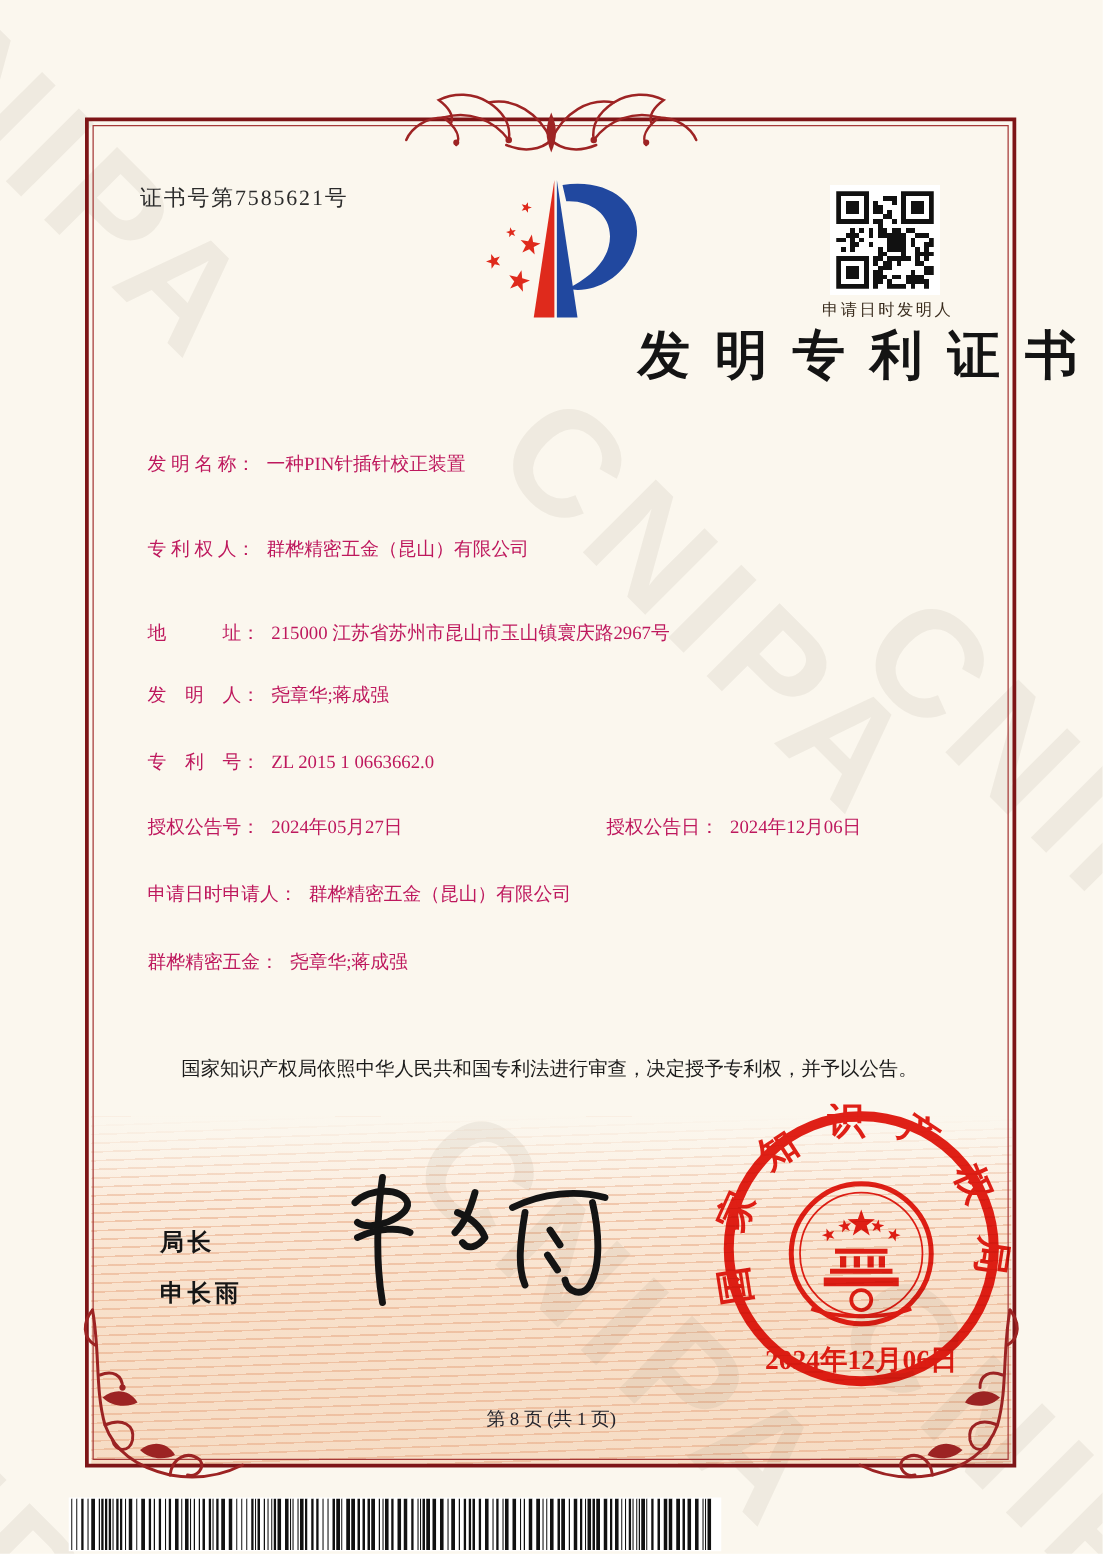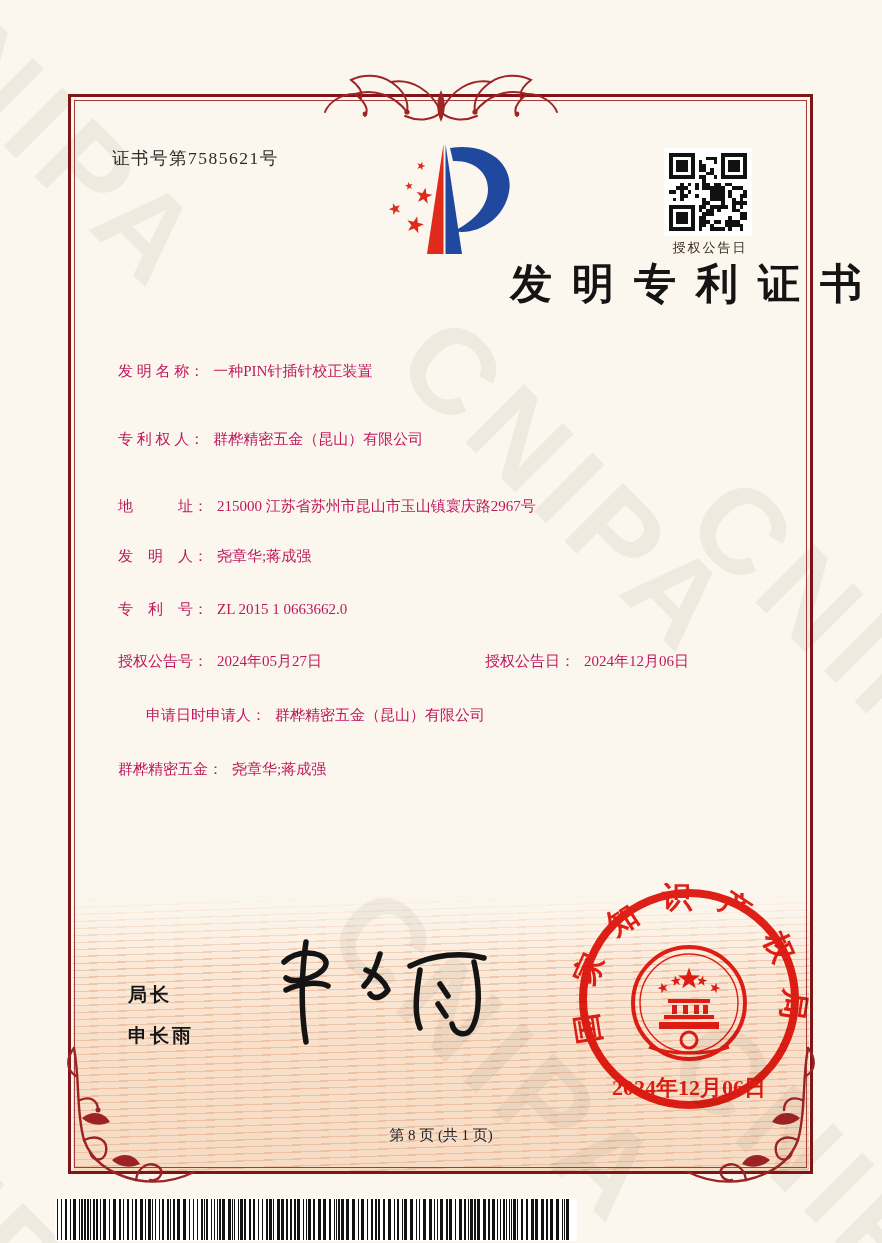--- a/index.html
+++ b/index.html
@@ -360,36 +360,37 @@
       <rect x="18" y="19" width="1" height="1" fill="#111"></rect>
       <rect x="19" y="19" width="1" height="1" fill="#111"></rect>
       <rect x="8" y="20" width="1" height="1" fill="#111"></rect>
       <rect x="11" y="20" width="1" height="1" fill="#111"></rect>
       <rect x="12" y="20" width="1" height="1" fill="#111"></rect>
       <rect x="13" y="20" width="1" height="1" fill="#111"></rect>
       <rect x="14" y="20" width="1" height="1" fill="#111"></rect>
       <rect x="16" y="20" width="1" height="1" fill="#111"></rect>
       <rect x="19" y="20" width="1" height="1" fill="#111"></rect>
     </svg></div>
-<div class="abs qr-caption">授权公告日</div>
+<div class="abs qr-caption">申请日时发明人</div>
 
 <div class="abs doc-title">发明专利证书</div>
 
 <div class="abs fields" id="fields">
     <div class="frow" style="top: 362px;"><span class="lbl">发 明 名 称：</span><span class="val">一种PIN针插针校正装置</span></div>
     <div class="frow" style="top: 430px;"><span class="lbl">专 利 权 人：</span><span class="val">群桦精密五金（昆山）有限公司</span></div>
     <div class="frow" style="top: 497px;"><span class="lbl">地　　　址：</span><span class="val">215000 江苏省苏州市昆山市玉山镇寰庆路2967号</span></div>
     <div class="frow" style="top: 547px;"><span class="lbl">发　明　人：</span><span class="val">尧章华;蒋成强</span></div>
     <div class="frow" style="top: 600px;"><span class="lbl">专　利　号：</span><span class="val">ZL 2015 1 0663662.0</span></div>
     <div class="frow" style="top: 652px;"><span class="lbl">授权公告号：</span><span class="val">2024年05月27日</span><span class="col2"><span class="lbl">授权公告日：</span><span class="val">2024年12月06日</span></span></div>
-    <div class="frow" style="top: 706px; margin-left: 28px;"><span class="lbl">申请日时申请人：</span><span class="val">群桦精密五金（昆山）有限公司</span></div>
+    <div class="frow" style="top: 706px;"><span class="lbl">申请日时申请人：</span><span class="val">群桦精密五金（昆山）有限公司</span></div>
     <div class="frow" style="top: 760px;"><span class="lbl">群桦精密五金：</span><span class="val">尧章华;蒋成强</span></div>
   </div>
 
 <div class="abs statement">
+  <div class="l1">国家知识产权局依照中华人民共和国专利法进行审查，决定授予专利权，并予以公告。</div>
 </div>
 
 <div class="abs officer">
   <div>局长</div>
   <div>申长雨</div>
 </div>
 
 <svg class="abs signature" width="235" height="120" viewBox="0 0 235 120">
   <g stroke="#141414" fill="none" stroke-width="5.5" stroke-linecap="round" stroke-linejoin="round">
     <path d="M44 14 C40 40 38 80 44 114"></path>

